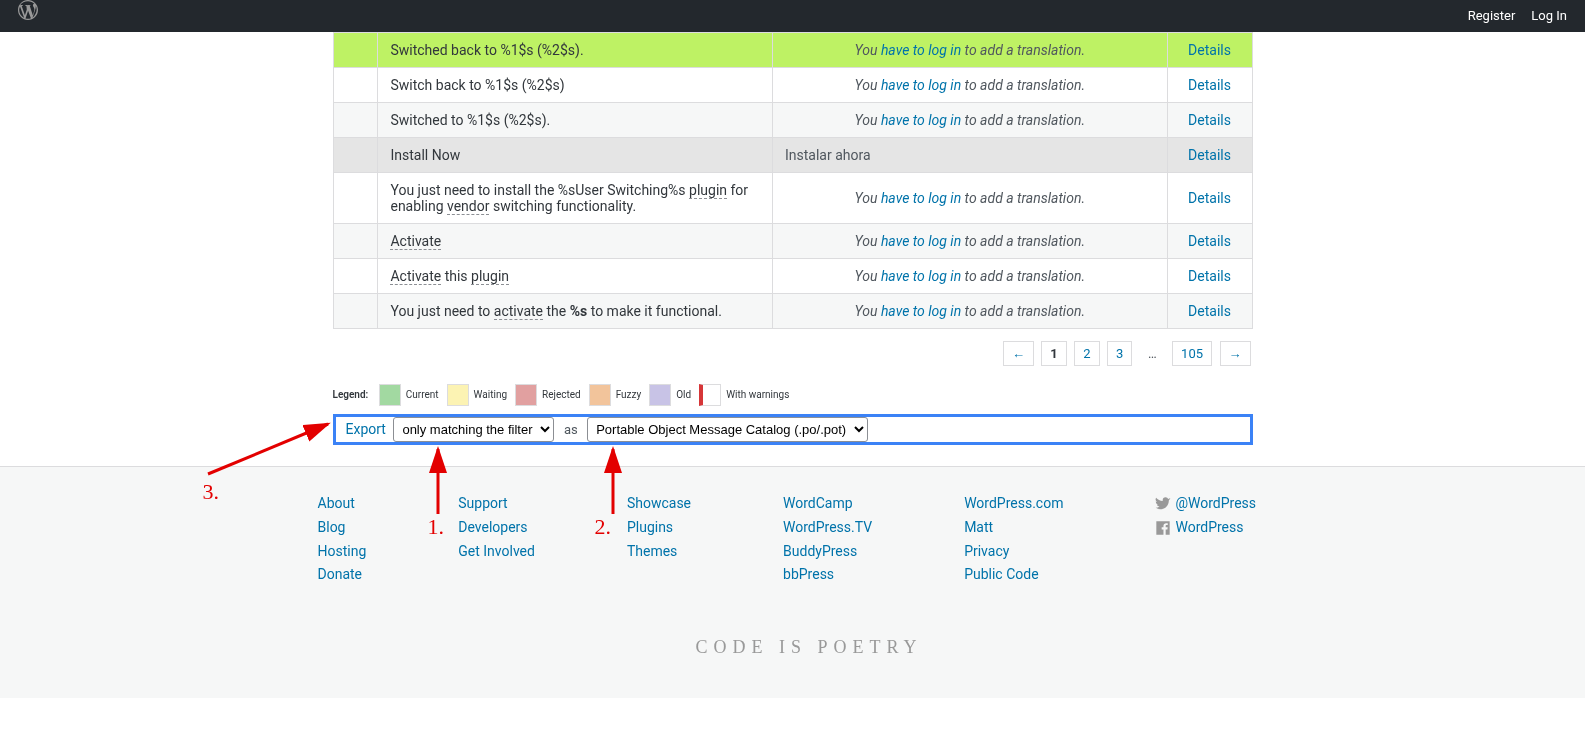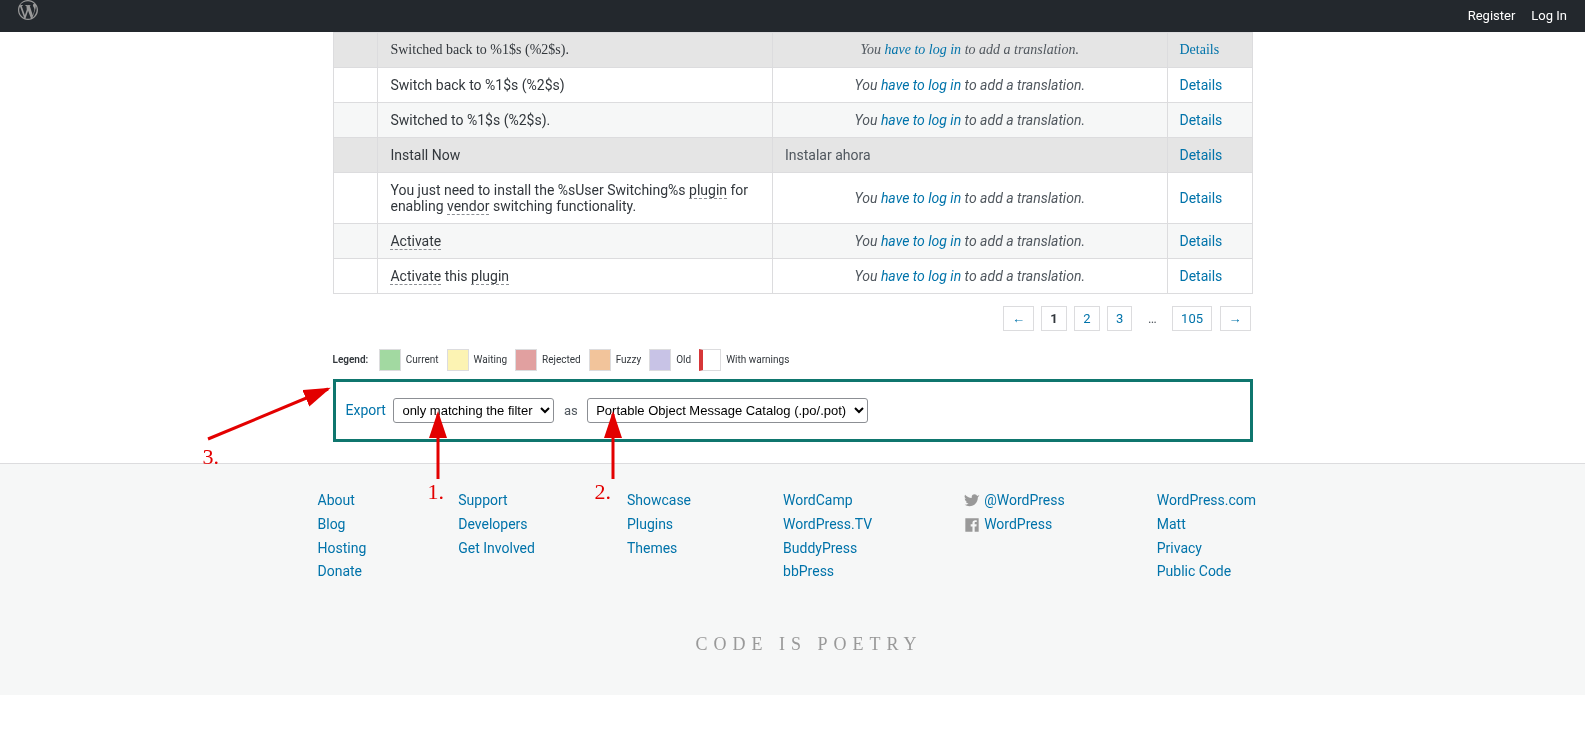--- a/index.html
+++ b/index.html
@@ -7,41 +7,41 @@
 .admin-bar { background: #23282d; height: 32px; display: flex; align-items: center; justify-content: space-between; padding: 0 10px; position: fixed; top: 0; left: 0; right: 0; z-index: 100; }
 .admin-bar-left, .admin-bar-right { display: flex; align-items: center; }
 .admin-bar a { color: #fff; text-decoration: none; font-size: 13px; padding: 16px 8px; line-height: 32px; cursor: pointer; }
 .wp-logo { width: 20px; height: 20px; color: #999; }
 .container { width: 920px; margin: 0 auto; padding-top: 32px; }
 table { width: 100%; border-collapse: collapse; background: #fff; }
 table td { padding: 9px 12px; border: 1px solid #dcdcde; vertical-align: middle; font-size: 14px; }
 .col-pri { width: 45px; }
 .col-src { width: 395px; }
 .col-tr { width: 395px; text-align: center; font-style: italic; color: #50575e; }
-.col-act { width: 85px; text-align: left; }
+.col-act { width: 85px; text-align: center; }
 tr.row-stripe td { background: #f6f7f7; }
-tr.row-fuzzy td { background: #e5e5e5; font-family: Liberation Serif, serif; }
+tr.row-fuzzy td { background: #bef264; }
 tr.row-current td { background: #e5e5e5; }
 .dotted { border-bottom: 1px dashed #8c8f94; }
 .login-link { color: #0073aa; font-style: italic; cursor: pointer; }
 .details-link { color: #0073aa; font-style: normal; cursor: pointer; }
 .paging { margin-top: 12px; text-align: right; }
 .paging a, .paging span { display: inline-block; min-width: 18px; padding: 4px 8px; border: 1px solid #dcdcde; margin: 0 2px; color: #0073aa; cursor: pointer; text-decoration: none; font-size: 13px; }
 .paging .current { color: #32373c; font-weight: bold; }
 .paging .dots { border: none; color: #50575e; }
 .legend { margin: 18px 0 8px 0; font-size: 10px; }
 .legend-label { font-weight: 600; }
 .swatch { display: inline-block; width: 22px; height: 22px; vertical-align: middle; margin: 0 5px 0 8px; border: 1px solid #dcdcde; }
 .sw-current { background: #a2d9a1; }
 .sw-waiting { background: #fcf3b3; }
 .sw-rejected { background: #e1a0a0; }
 .sw-fuzzy { background: #f2c49b; }
 .sw-old { background: #c8c3e6; }
 .sw-warn { background: #fff; border-left: 4px solid #d63638; }
-.export-row { border: 3px solid #0f766e; padding: 16px 10px; margin-bottom: 21px; position: relative; }
+.export-row { border: 3px solid #3b82f6; padding: 0 10px; margin-bottom: 21px; position: relative; }
 .export-link { color: #0073aa; cursor: pointer; margin-right: 4px; }
 select { font-size: 13px; padding: 3px 4px; border: 1px solid #8c8f94; border-radius: 3px; background: #fff; }
 .as-label { margin: 0 6px; color: #50575e; font-size: 13px; }
 .footer { background: #f6f7f7; border-top: 1px solid #dcdcde; padding: 25px 0 40px 0; margin-top: 20px; }
 .footer-cols { width: 950px; margin: 0 auto; display: flex; gap: 92px; }
 .footer-cols ul { list-style: none; }
 .footer-cols a { color: #0073aa; text-decoration: none; font-size: 14px; line-height: 1.7; cursor: pointer; }
 .tagline { text-align: center; font-family: Georgia, serif; letter-spacing: 6px; color: #999; font-size: 18px; text-transform: uppercase; margin-top: 50px; margin-left: 33px; }
 .soc-icon { display: inline-block; width: 16px; height: 16px; vertical-align: middle; margin-right: 4px; fill: #999; }
 .annotation { position: absolute; color: #e30000; font-family: "Times New Roman", serif; font-size: 22px; pointer-events: none; }
@@ -103,20 +103,26 @@
           <td class="col-src"><span class="dotted">Activate</span></td>
           <td class="col-tr"><span>You </span><a class="login-link">have to log in</a><span> to add a translation.</span></td>
           <td class="col-act"><a class="details-link">Details</a></td>
         </tr>
         <tr class="">
           <td class="col-pri"></td>
           <td class="col-src"><span class="dotted">Activate</span> this <span class="dotted">plugin</span></td>
           <td class="col-tr"><span>You </span><a class="login-link">have to log in</a><span> to add a translation.</span></td>
           <td class="col-act"><a class="details-link">Details</a></td>
         </tr>
+        <tr class="row-stripe">
+          <td class="col-pri"></td>
+          <td class="col-src">You just need to <span class="dotted">activate</span> the <strong>%s</strong> to make it functional.</td>
+          <td class="col-tr"><span>You </span><a class="login-link">have to log in</a><span> to add a translation.</span></td>
+          <td class="col-act"><a class="details-link">Details</a></td>
+        </tr>
       </tbody>
   </table>
 
   <div class="paging">
     <a>←</a>
     <span class="current">1</span>
     <a>2</a>
     <a>3</a>
     <span class="dots">…</span>
     <a>105</a>
@@ -191,28 +197,28 @@
         <li><a>Plugins</a></li>
         <li><a>Themes</a></li>
       </ul>
       <ul>
         <li><a>WordCamp</a></li>
         <li><a>WordPress.TV</a></li>
         <li><a>BuddyPress</a></li>
         <li><a>bbPress</a></li>
       </ul>
       <ul>
+        <li><a>WordPress.com</a></li>
+        <li><a>Matt</a></li>
+        <li><a>Privacy</a></li>
+        <li><a>Public Code</a></li>
+      </ul>
+      <ul>
         <li><a><svg class="soc-icon" viewBox="0 0 24 24">
               <path d="M23 3a10.9 10.9 0 01-3.14 1.53A4.48 4.48 0 0016 2a4.5 4.5 0 00-4.5 4.5c0 .35.04.7.11 1.03C7.69 7.36 4.07 5.5 1.64 2.75A4.5 4.5 0 003 8.75 4.41 4.41 0 011 8.2v.06A4.5 4.5 0 004.6 12.7a4.52 4.52 0 01-2 .08 4.5 4.5 0 004.2 3.12A9 9 0 011 17.75 12.73 12.73 0 007.9 20c8.3 0 12.84-6.87 12.84-12.84 0-.2 0-.39-.01-.58A9.2 9.2 0 0023 3z"></path>
             </svg><span>@WordPress</span></a></li>
         <li><a><svg class="soc-icon" viewBox="0 0 24 24">
               <path d="M22 2H2v20h10.7v-7.7H10V11h2.7V8.8c0-2.7 1.6-4.1 4-4.1 1.1 0 2.1.1 2.4.1v2.8h-1.6c-1.3 0-1.5.6-1.5 1.5V11h3l-.4 3.3H16v7.7h6V2z"></path>
             </svg><span>WordPress</span></a></li>
       </ul>
-      <ul>
-        <li><a>WordPress.com</a></li>
-        <li><a>Matt</a></li>
-        <li><a>Privacy</a></li>
-        <li><a>Public Code</a></li>
-      </ul>
     </div>
   <div class="tagline">Code is Poetry</div>
 </div>
 
 </body></html>

